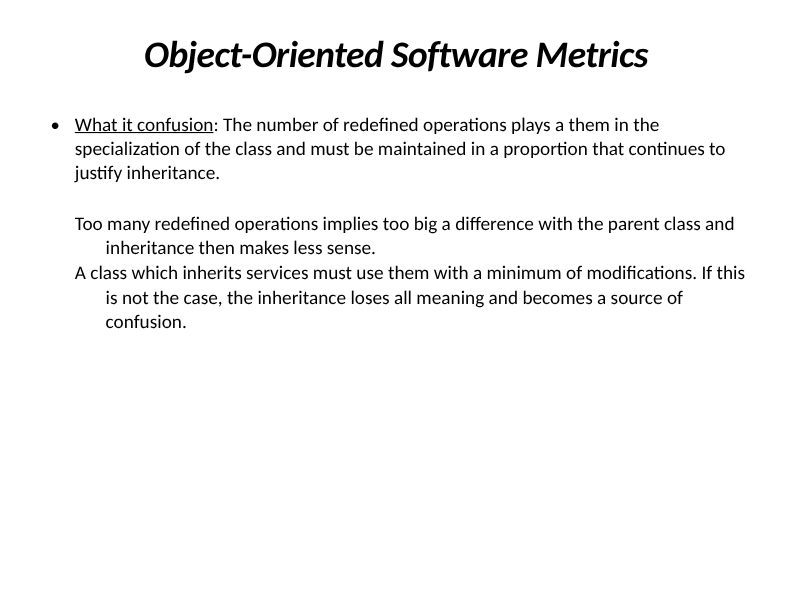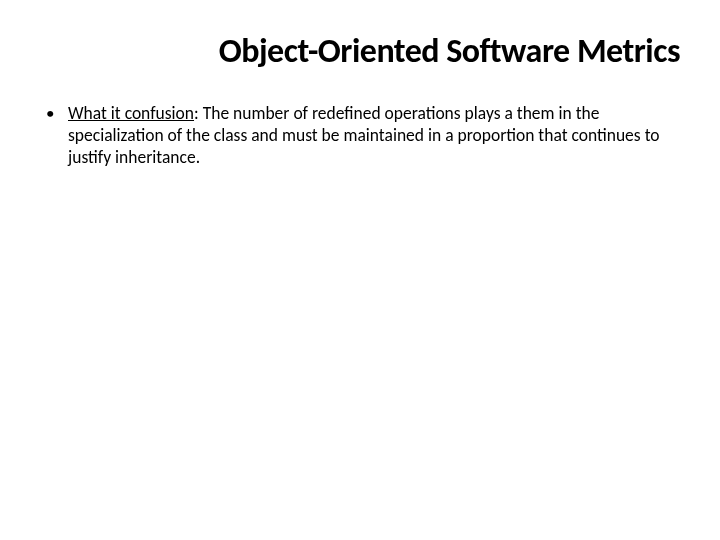--- a/index.html
+++ b/index.html
@@ -12,21 +12,22 @@
       height: 540px;
       background: #ffffff;
       font-family: Calibri, 'Segoe UI', Arial, sans-serif;
       color: #000000;
       padding: 30px 40px 30px 40px;
       overflow: hidden;
     }
     .title {
       font-size: 34px;
       font-weight: bold;
-      text-align: right;
+      font-style: italic;
+      text-align: center;
       margin-bottom: 32px;
       letter-spacing: -0.5px;
     }
     .bullet-list {
       list-style: none;
       padding-left: 28px;
     }
     .bullet-item {
       position: relative;
       font-size: 17.5px;
@@ -59,13 +60,15 @@
 
 <div class="title">Object-Oriented Software Metrics</div>
 
 <ul class="bullet-list">
   <li class="bullet-item">
     <span class="underline">What it confusion</span><span>: The number of redefined operations plays a them in the specialization of the class and must be maintained in a proportion that continues to justify inheritance.</span>
   </li>
 </ul>
 
 <div class="para-block">
+  <div class="para">Too many redefined operations implies too big a difference with the parent class and inheritance then makes less sense.</div>
+  <div class="para">A class which inherits services must use them with a minimum of modifications.  If this is not the case, the inheritance loses all meaning and becomes a source of confusion.</div>
 </div>
 
 </body></html>

